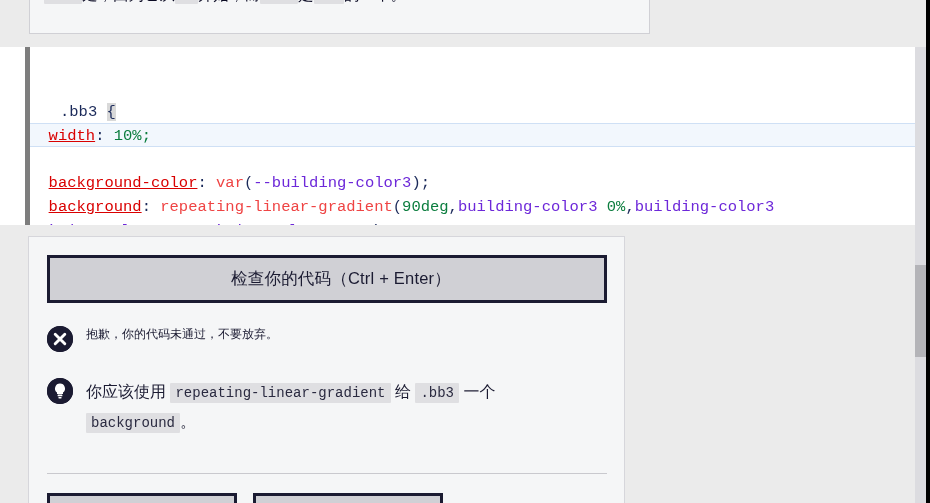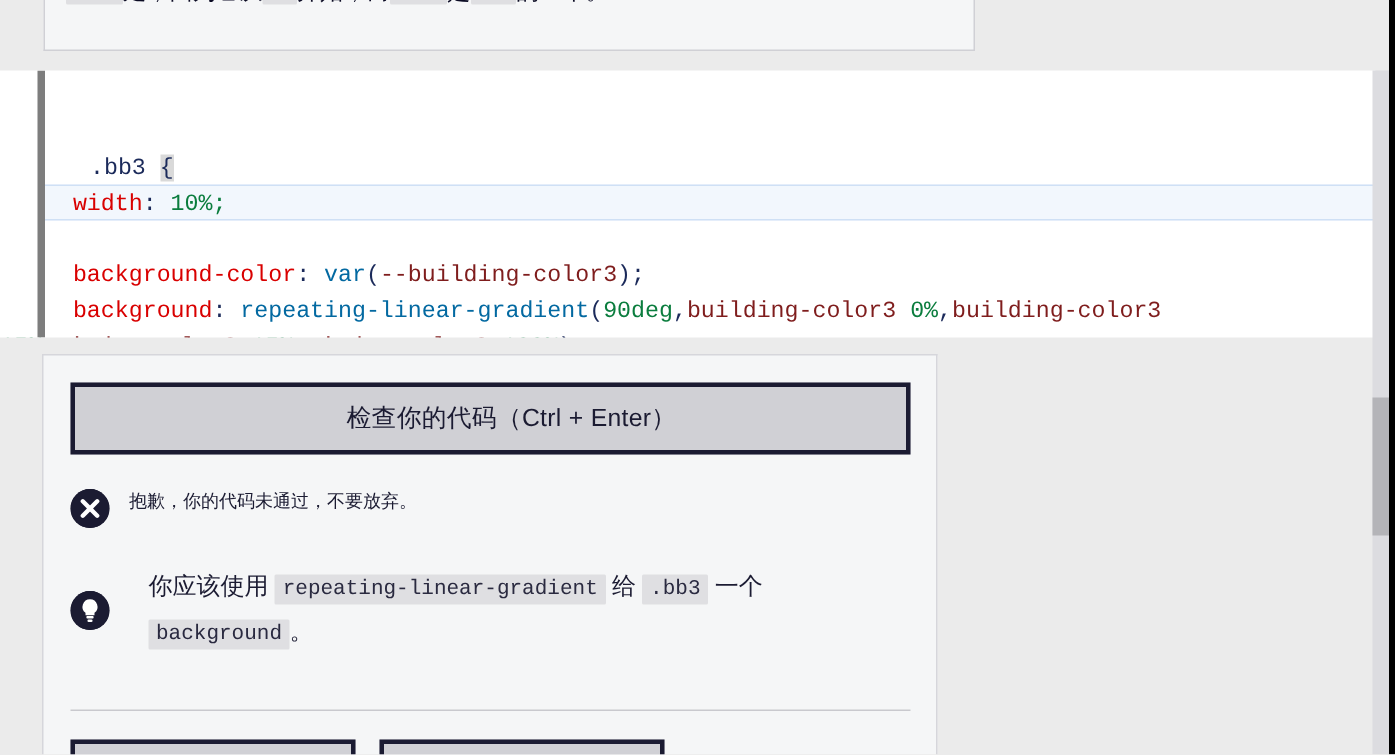--- a/index.html
+++ b/index.html
@@ -118,25 +118,25 @@
     font-size: 15.5px;
     line-height: 24px;
     white-space: pre;
     color: #1b2a5a;
   }
   .active-line {
     background: #f2f7fd;
     border-top: 1px solid #cfe0f5;
     border-bottom: 1px solid #cfe0f5;
   }
-  .tok-prop   { color: #d90000; }
+  .tok-prop   { color: #d90000; text-decoration: underline; }
   .tok-num    { color: #0b7d3e; font-family: Liberation Mono, monospace; }
   .tok-punct  { color: #1b2a5a; }
-  .tok-fn     { color: #0369a1; }
-  .tok-var    { color: #7f1d1d; }
+  .tok-fn     { color: #ef4444; }
+  .tok-var    { color: #6d28d9; }
   .brace-hl   { background: #d9d9d9; }
 
   
   .test-panel {
     position: absolute;
     left: 28px;
     top: 236px;
     width: 597px;
     height: 290px;
     background: #f5f6f7;
@@ -171,22 +171,22 @@
     display: flex;
     align-items: flex-start;
     gap: 13px;
   }
   .hint-row {
     position: absolute;
     left: 18px;
     top: 140px;
     width: 545px;
     display: flex;
-    align-items: center;
-    gap: 26px;
+    align-items: flex-start;
+    gap: 13px;
   }
 
   .badge-icon {
     flex: 0 0 auto;
     width: 26px;
     height: 26px;
     border-radius: 50%;
     background: #1b1b32;
     position: relative;
     margin-top: 1px;

